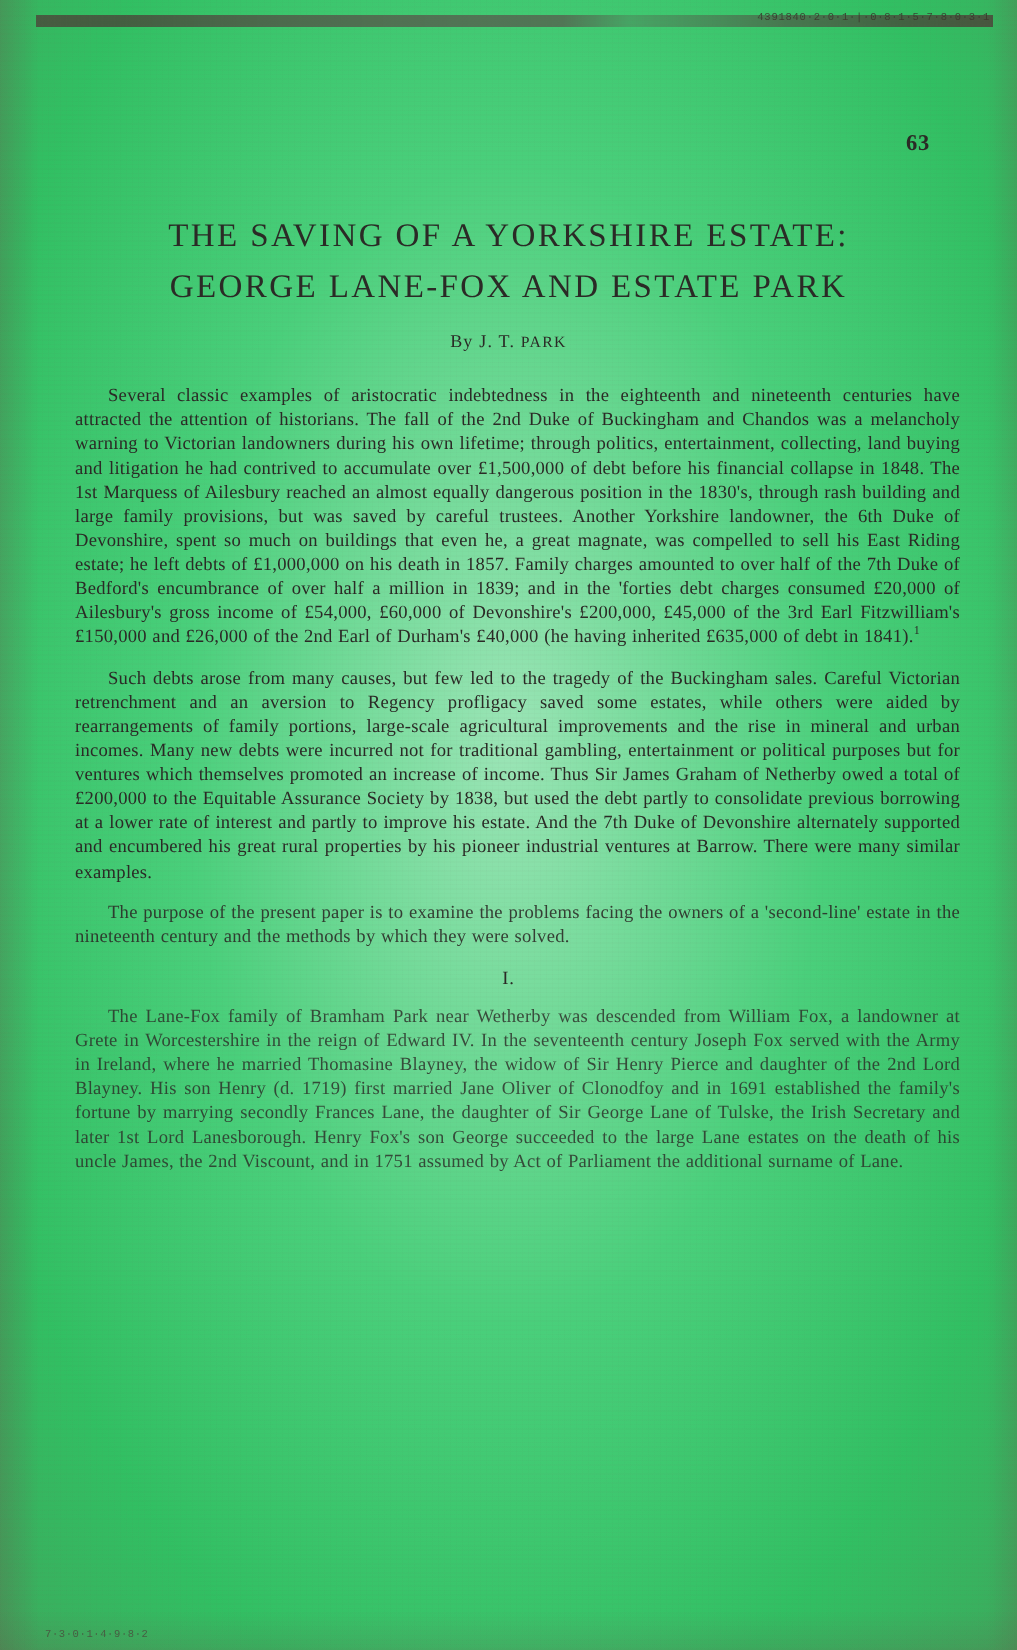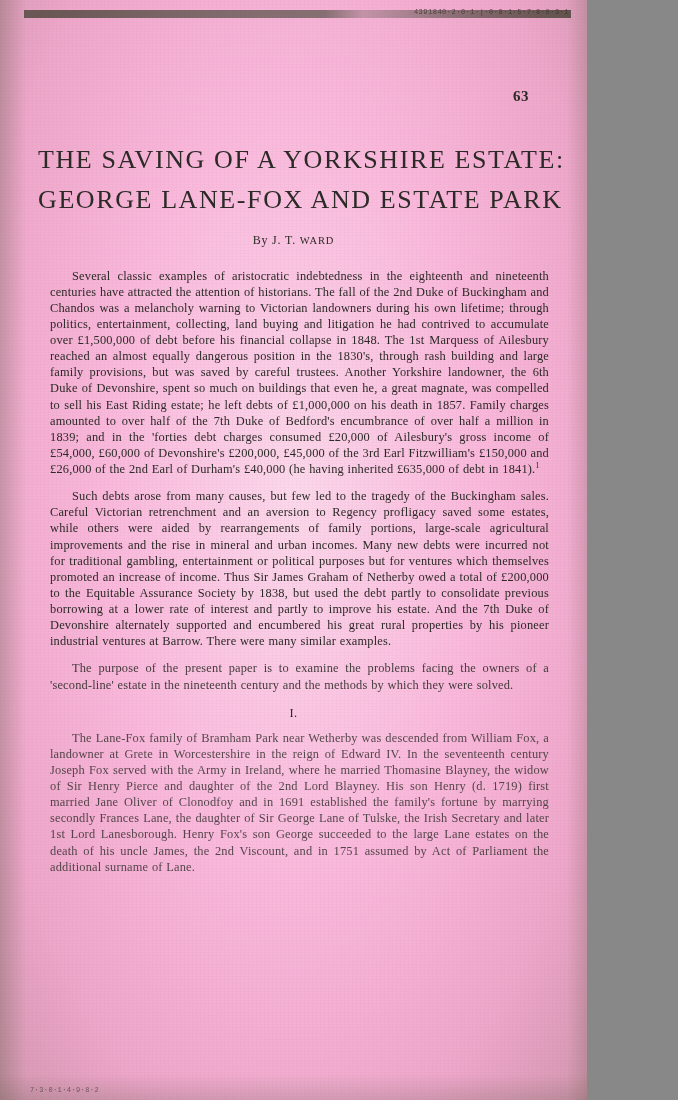--- a/index.html
+++ b/index.html
@@ -2,23 +2,23 @@
 <html><head>
 <meta charset="utf-8">
 <style>
   html, body {
     margin: 0;
     padding: 0;
     background: #888;
   }
   .page {
     position: relative;
-    width: 587px;
+    width: 678px;
     height: 1100px;
-    background: #f9a8d4;
+    background: #22c55e;
     overflow: hidden;
     font-family: "Liberation Serif", serif;
     color: #2b2a26;
   }
   
   .page::before {
     content: "";
     position: absolute;
     inset: 0;
     background:
@@ -87,21 +87,21 @@
   }
   .content {
     position: absolute;
     left: 38px;
     right: 38px;
     top: 140px;
     z-index: 5;
   }
   .title {
     text-align: center;
-    font-size: 26px;
+    font-size: 22px;
     letter-spacing: 1.6px;
     line-height: 1.55;
     margin: 0 0 2px 0;
     font-weight: normal;
   }
   .title .line {
     display: block;
     white-space: nowrap;
   }
   .byline {
@@ -182,21 +182,21 @@
   <div class="page-number">63</div>
 
   <div class="content">
 
     <h1 class="title">
       <span class="line">THE SAVING OF A YORKSHIRE ESTATE:</span>
       <span class="line">GEORGE LANE-FOX AND ESTATE PARK</span>
     </h1>
 
     <div class="byline">
-      <span>By J. T. </span><span class="sc">WARD</span>
+      <span>By J. T. </span><span class="sc">PARK</span>
     </div>
 
     <p class="body indent"><span>Several classic examples of aristocratic indebtedness in the eighteenth and nineteenth centuries have attracted the attention of historians. The fall of the 2nd Duke of Buckingham and Chandos was a melancholy warning to Victorian landowners during his own lifetime; through politics, entertainment, collecting, land buying and litigation he had contrived to accumulate over £1,500,000 of debt before his financial collapse in 1848. The 1st Marquess of Ailesbury reached an almost equally dangerous position in the 1830's, through rash building and large family provisions, but was saved by careful trustees. Another Yorkshire landowner, the 6th Duke of Devonshire, spent so much on buildings that even he, a great magnate, was compelled to sell his East Riding estate; he left debts of £1,000,000 on his death in 1857. Family charges amounted to over half of the 7th Duke of Bedford's encumbrance of over half a million in 1839; and in the 'forties debt charges consumed £20,000 of Ailesbury's gross income of £54,000, £60,000 of Devonshire's £200,000, £45,000 of the 3rd Earl Fitzwilliam's £150,000 and £26,000 of the 2nd Earl of Durham's £40,000 (he having inherited £635,000 of debt in 1841).</span><sup>1</sup></p>
 
     <p class="body indent"><span>Such debts arose from many causes, but few led to the tragedy of the Buckingham sales. Careful Victorian retrenchment and an aversion to Regency profligacy saved some estates, while others were aided by rearrangements of family portions, large-scale agricultural improvements and the rise in mineral and urban incomes. Many new debts were incurred not for traditional gambling, entertainment or political purposes but for ventures which themselves promoted an increase of income. Thus Sir James Graham of Netherby owed a total of £200,000 to the Equitable Assurance Society by 1838, but used the debt partly to consolidate previous borrowing at a lower rate of interest and partly to improve his estate. And the 7th Duke of Devonshire alternately supported and encumbered his great rural properties by his pioneer industrial ventures at Barrow. There were many similar examples.</span></p>
 
     <p class="body indent faint"><span>The purpose of the present paper is to examine the problems facing the owners of a 'second-line' estate in the nineteenth century and the methods by which they were solved.</span></p>
 
     <div class="section-mark">I.</div>
 

